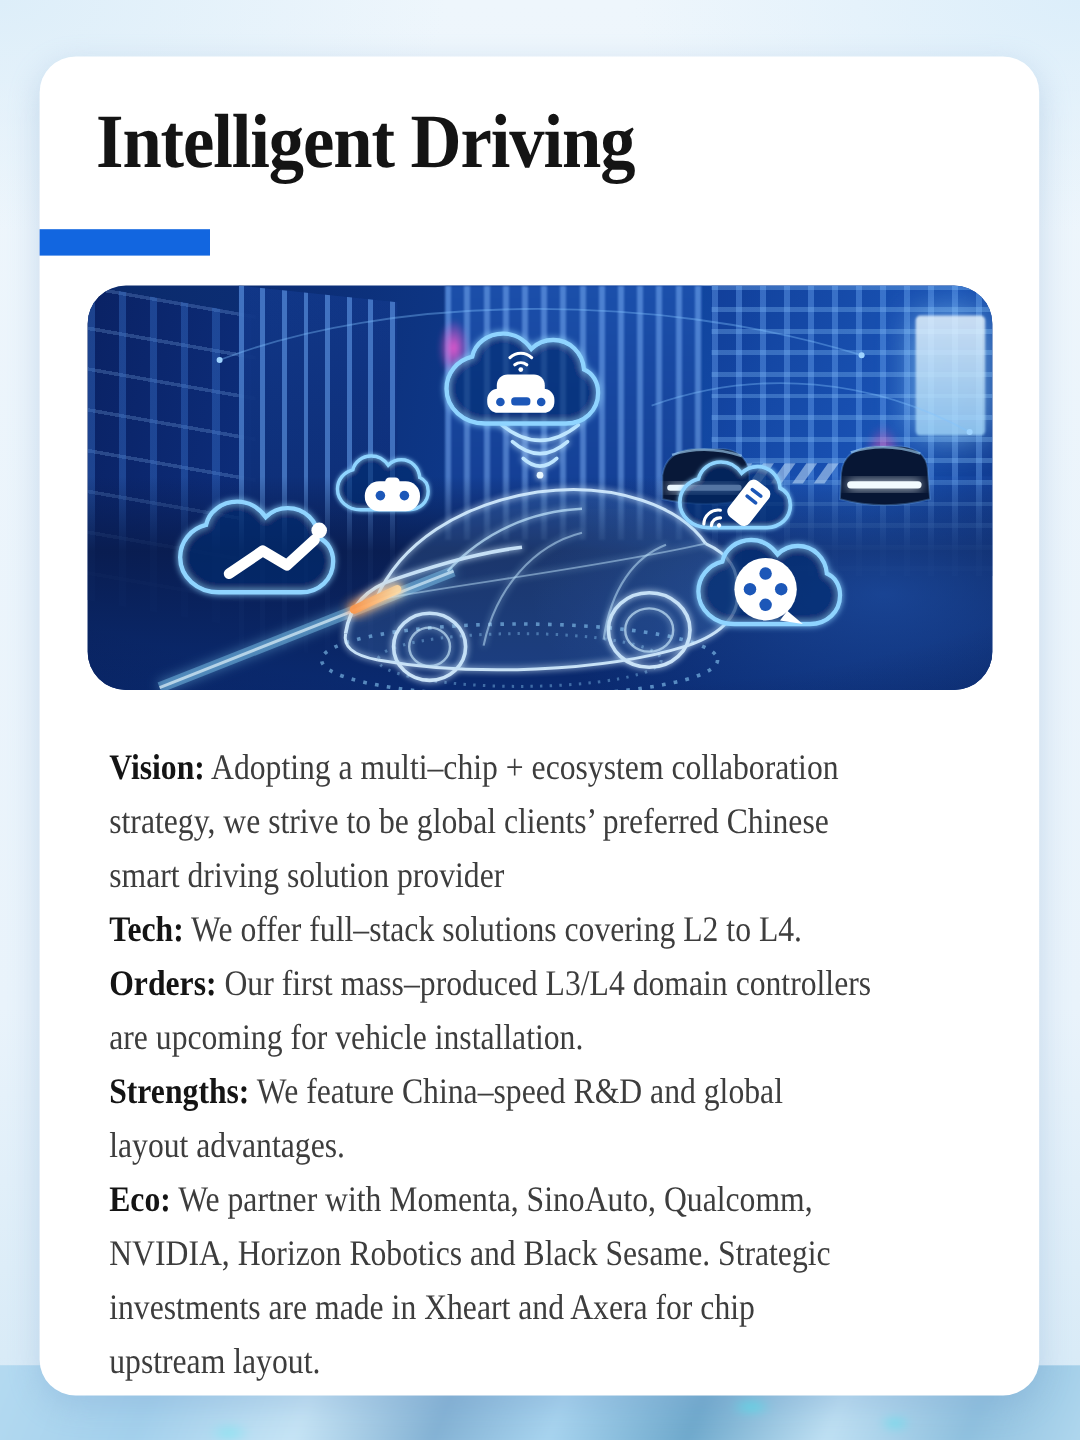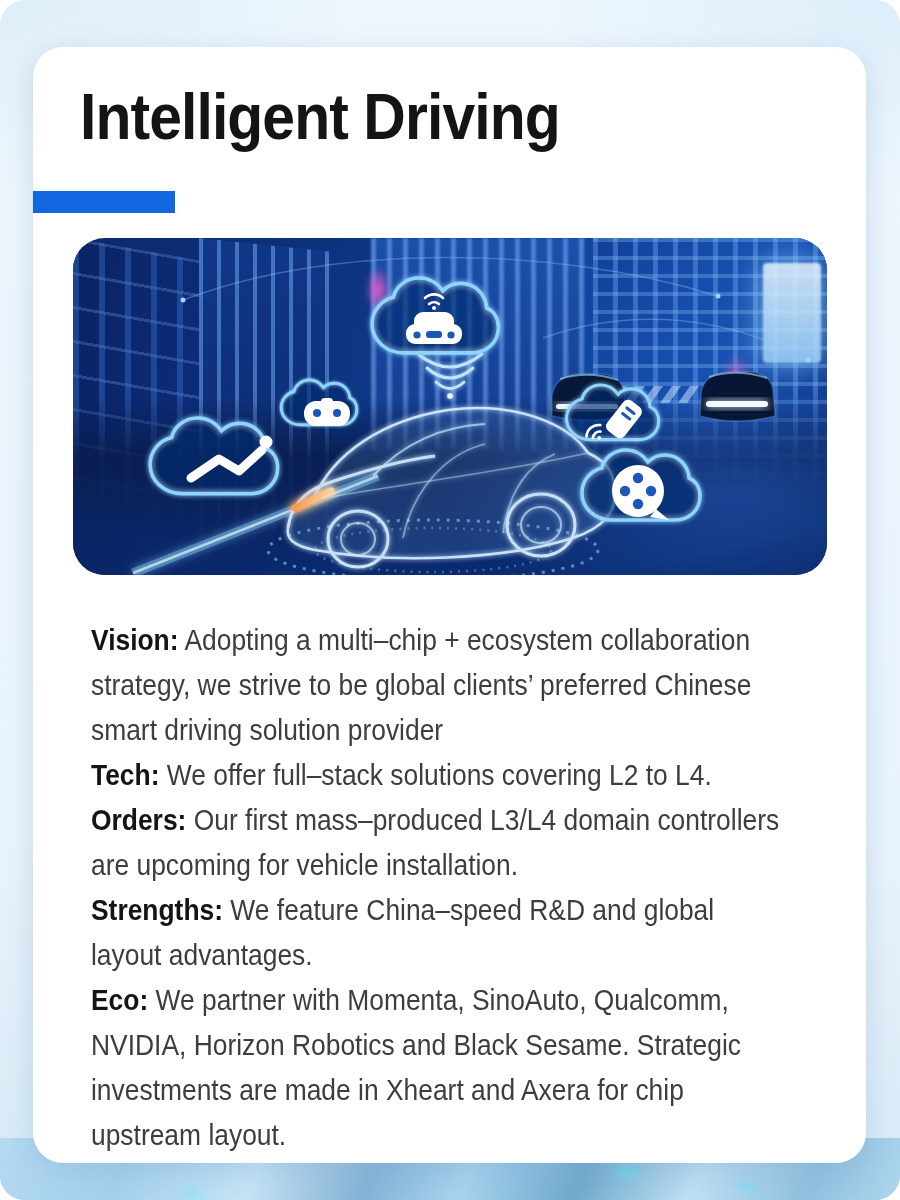--- a/index.html
+++ b/index.html
@@ -1,23 +1,22 @@
 <!DOCTYPE html>
 <html><head>
 <meta charset="utf-8">
 <style>
   html,body{margin:0;padding:0;}
   .page{
     position:relative; width:900px; height:1200px; overflow:hidden;
-    font-family:Liberation Sans, sans-serif;
+    font-family:Liberation Serif, serif;
     background:
       radial-gradient(620px 320px at 0% 0%, #ddeef9 0%, rgba(221,238,249,0) 60%),
       radial-gradient(620px 320px at 100% 0%, #dceefa 0%, rgba(220,238,250,0) 60%),
       linear-gradient(180deg,#eef6fc 0%, #e9f3fb 70%, #d5e9f6 100%);
-    border-radius: 25px;
   }
   
   .bg-bottom{position:absolute; left:0; top:1138px; width:900px; height:62px; overflow:hidden; background:#a9d5ef;}
   .bg-bottom .streaks{
     position:absolute; inset:-14px; filter:blur(4px);
     background:
       radial-gradient(26px 10px at 640px 48px, rgba(80,230,238,.95), rgba(80,230,238,0) 70%),
       radial-gradient(20px 9px at 760px 62px, rgba(90,228,240,.8), rgba(90,228,240,0) 70%),
       radial-gradient(26px 12px at 205px 70px, rgba(120,232,242,.7), rgba(120,232,242,0) 70%),
       linear-gradient(112deg,#b6dbf1 0%, #a3d0ec 16%, #c6e4f5 30%, #84b2d4 42%, #a8d4ef 52%, #6fa9cc 64%, #bfe0f3 76%, #8fc0de 88%, #b5dbf1 100%);

